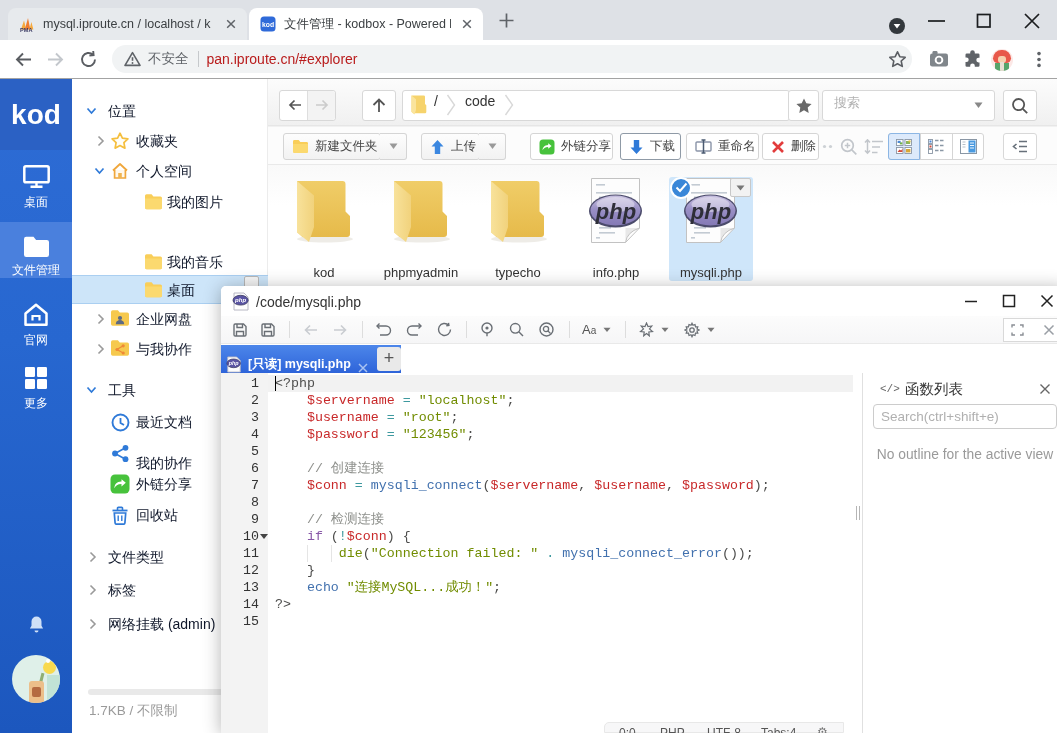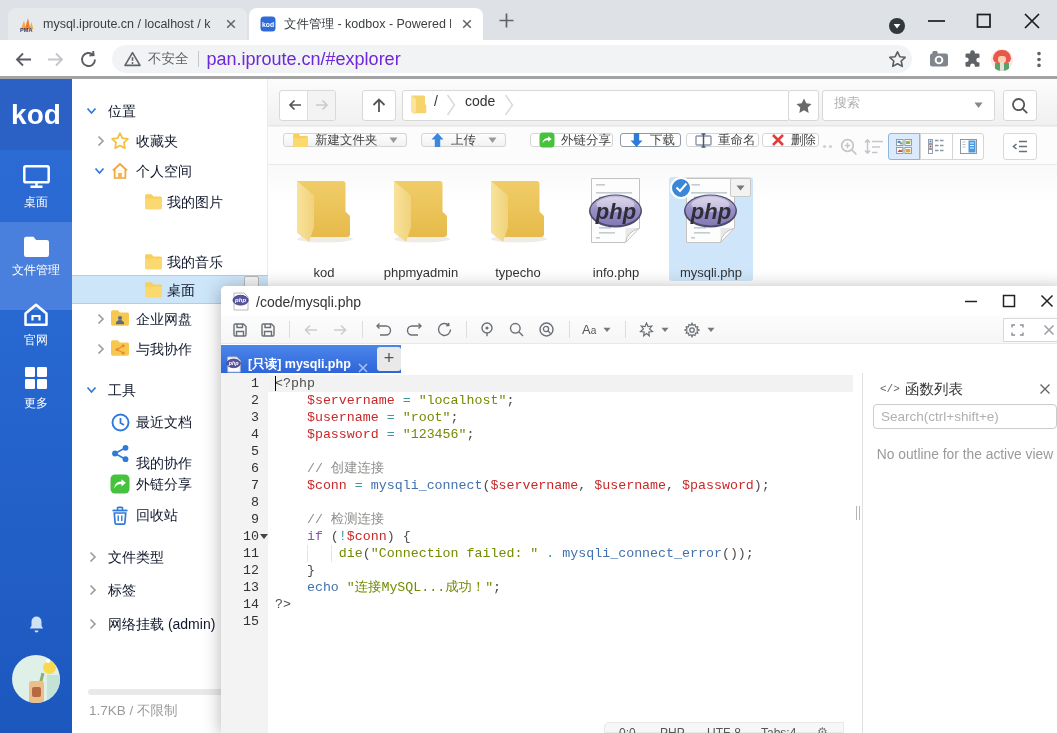--- a/index.html
+++ b/index.html
@@ -12,25 +12,25 @@
 #tabstrip { position:absolute; left:0; top:0; width:1057px; height:40px; background:#dee1e6; }
 .tab { position:absolute; top:8px; height:32px; border-radius:8px 8px 0 0; display:flex; align-items:center; font-size:12.5px; color:#3c4043; }
 #tab1 { left:8px; width:239px; background:#e7eaed; }
 #tab2 { left:249px; width:234px; background:#fff; }
 .tab .ticon { width:16px; height:16px; margin:0 8px 0 11px; flex:none; }
 .tab .ttitle { flex:1; white-space:nowrap; overflow:hidden; }
 .tab .tclose { width:16px; height:16px; margin:0 8px; flex:none; }
 #mediabtn { position:absolute; left:889px; top:18px; width:16px; height:16px; border-radius:50%; background:#33383d; }
 .wbtn { position:absolute; top:0; height:40px; width:46px; }
 
-#addrbar { position:absolute; left:0; top:40px; width:1057px; height:39px; background:#fff; border-bottom:3px solid #a3a3a3; }
+#addrbar { position:absolute; left:0; top:40px; width:1057px; height:39px; background:#fff; border-bottom:1px solid #a3a3a3; }
 #omnibox { position:absolute; left:112px; top:5px; width:800px; height:28px; background:#f1f3f4; border-radius:14px; display:flex; align-items:center; }
 #omnibox .nsec { font-size:13.5px; color:#5f6368; margin:0 9px 0 7px; }
 #omnibox .sep { width:1px; height:16px; background:#c6c9cc; }
-#omnibox .url { font-size:18px; color:#6d28d9; margin-left:8px; }
+#omnibox .url { font-size:14px; color:#b91c1c; margin-left:8px; }
 
 
 #bluebar { position:absolute; left:0; top:79px; width:72px; height:654px; background:linear-gradient(180deg,#2e6cd5 0%,#2767d0 40%,#1c57be 100%); }
 #kodlogo { position:absolute; left:0; top:0; width:72px; height:71px; background:#2b61c4; color:#fff; text-align:center; line-height:71px; font-weight:bold; font-size:28px; }
 .bitem { position:absolute; left:0; width:72px; text-align:center; color:#fff; font-size:12px; }
 .bitem svg { margin:0 auto 5px auto; }
 #bi-active { background:#4a80dd; }
 
 
 #tree { position:absolute; left:72px; top:79px; width:196px; height:654px; background:#fff; border-right:1px solid #ececec; }
@@ -38,21 +38,21 @@
 #treesel { position:absolute; left:0; top:196px; width:196px; height:29px; background:#cde5f9; border-top:1px solid #aacff1; border-bottom:1px solid #aacff1; }
 #rowchk { position:absolute; left:172px; top:197px; width:15px; height:15px; background:#f5f5f5; border:1px solid #b8b8b8; border-radius:2px; }
 #quota-bar { position:absolute; left:16px; top:610px; width:166px; height:6px; border-radius:3px; background:#e9e9e9; }
 #quota-txt { position:absolute; left:17px; top:623px; font-size:13.5px; color:#9a9a9a; }
 
 
 #main { position:absolute; left:268px; top:79px; width:789px; height:654px; background:#fff; }
 #crumbbar { position:absolute; left:0; top:0; width:789px; height:47px; background:linear-gradient(#fcfcfc,#f0f0f0); border-bottom:1px solid #e6e6e6; }
 .cbtn { position:absolute; top:11px; height:31px; background:#fff; border:1px solid #d8d8d8; border-radius:3px; }
 #toolbar { position:absolute; left:0; top:47px; width:789px; height:39px; border-top:1px solid #f1f1f1; border-bottom:1px solid #e9e9e9; background:#fcfcfc; }
-.tbtn { position:absolute; top:6px; height:14px; border:1px solid #d5d5d5; border-radius:3px; background:linear-gradient(#fdfdfd,#f2f2f2); display:flex; align-items:center; font-size:12.5px; color:#444; white-space:nowrap; }
+.tbtn { position:absolute; top:6px; height:27px; border:1px solid #d5d5d5; border-radius:3px; background:linear-gradient(#fdfdfd,#f2f2f2); display:flex; align-items:center; font-size:12.5px; color:#444; white-space:nowrap; }
 #files { position:absolute; left:0; top:86px; width:789px; height:210px; background:linear-gradient(#f9f9f9,#ffffff 40px); }
 .ftile { position:absolute; width:88px; top:12px; text-align:center; }
 .flabel { position:absolute; top:88px; width:100%; font-size:13px; color:#333; }
 #tilesel { position:absolute; left:401px; top:12px; width:84px; height:104px; background:#cfe6fa; border-radius:3px; }
 
 
 #dialog { position:absolute; left:221px; top:286px; width:845px; height:447px; background:#fff; border-radius:5px 5px 0 0; box-shadow:0 2px 18px rgba(0,0,0,0.3); }
 #dlg-title { position:absolute; left:0; top:0; width:845px; height:30px; background:#fff; border-radius:5px 5px 0 0; }
 #dlg-title .ttxt { position:absolute; left:35px; top:8px; font-size:14px; color:#333; }
 #dlg-tools { position:absolute; left:0; top:30px; width:845px; height:28px; background:linear-gradient(#fcfcfc,#f6f6f7); border-bottom:1px solid #e9e9e9; display:flex; align-items:center; }
@@ -166,21 +166,21 @@
 
   <div id="bluebar">
     <div id="kodlogo">kod</div>
     <div class="bitem" style="top:86px">
       <svg width="27" height="24" viewBox="0 0 27 24">
           <rect x="1.3" y="1.3" width="24.4" height="16" rx="1.6" fill="none" stroke="#fff" stroke-width="2.5"></rect>
           <path d="M13.5 17.5 v3.5 M7.5 21.8 h12" stroke="#fff" stroke-width="2.4"></path>
         </svg>
       桌面
     </div>
-    <div id="bi-active" class="bitem" style="top:143px;height:88px;padding-top:13px">
+    <div id="bi-active" class="bitem" style="top:143px;height:56px;padding-top:13px">
       <svg width="27" height="22" viewBox="0 0 27 22">
           <path d="M1 4 a2.2 2.2 0 0 1 2.2 -2.2 h7.3 l2.6 3.1 h10.7 a2.2 2.2 0 0 1 2.2 2.2 v12.7 a2.2 2.2 0 0 1 -2.2 2.2 H3.2 A2.2 2.2 0 0 1 1 19.8 Z" fill="#fff"></path>
         </svg>
       文件管理
     </div>
     <div class="bitem" style="top:224px">
       <svg width="26" height="24" viewBox="0 0 26 24">
           <path d="M2.5 10.5 L13 1.8 L23.5 10.5 V21.7 H2.5 Z" fill="none" stroke="#fff" stroke-width="2.5" stroke-linejoin="round"></path>
           <path d="M9.5 17.5 v-4.5 h7 v4.5" fill="none" stroke="#fff" stroke-width="2.2"></path>
         </svg>

